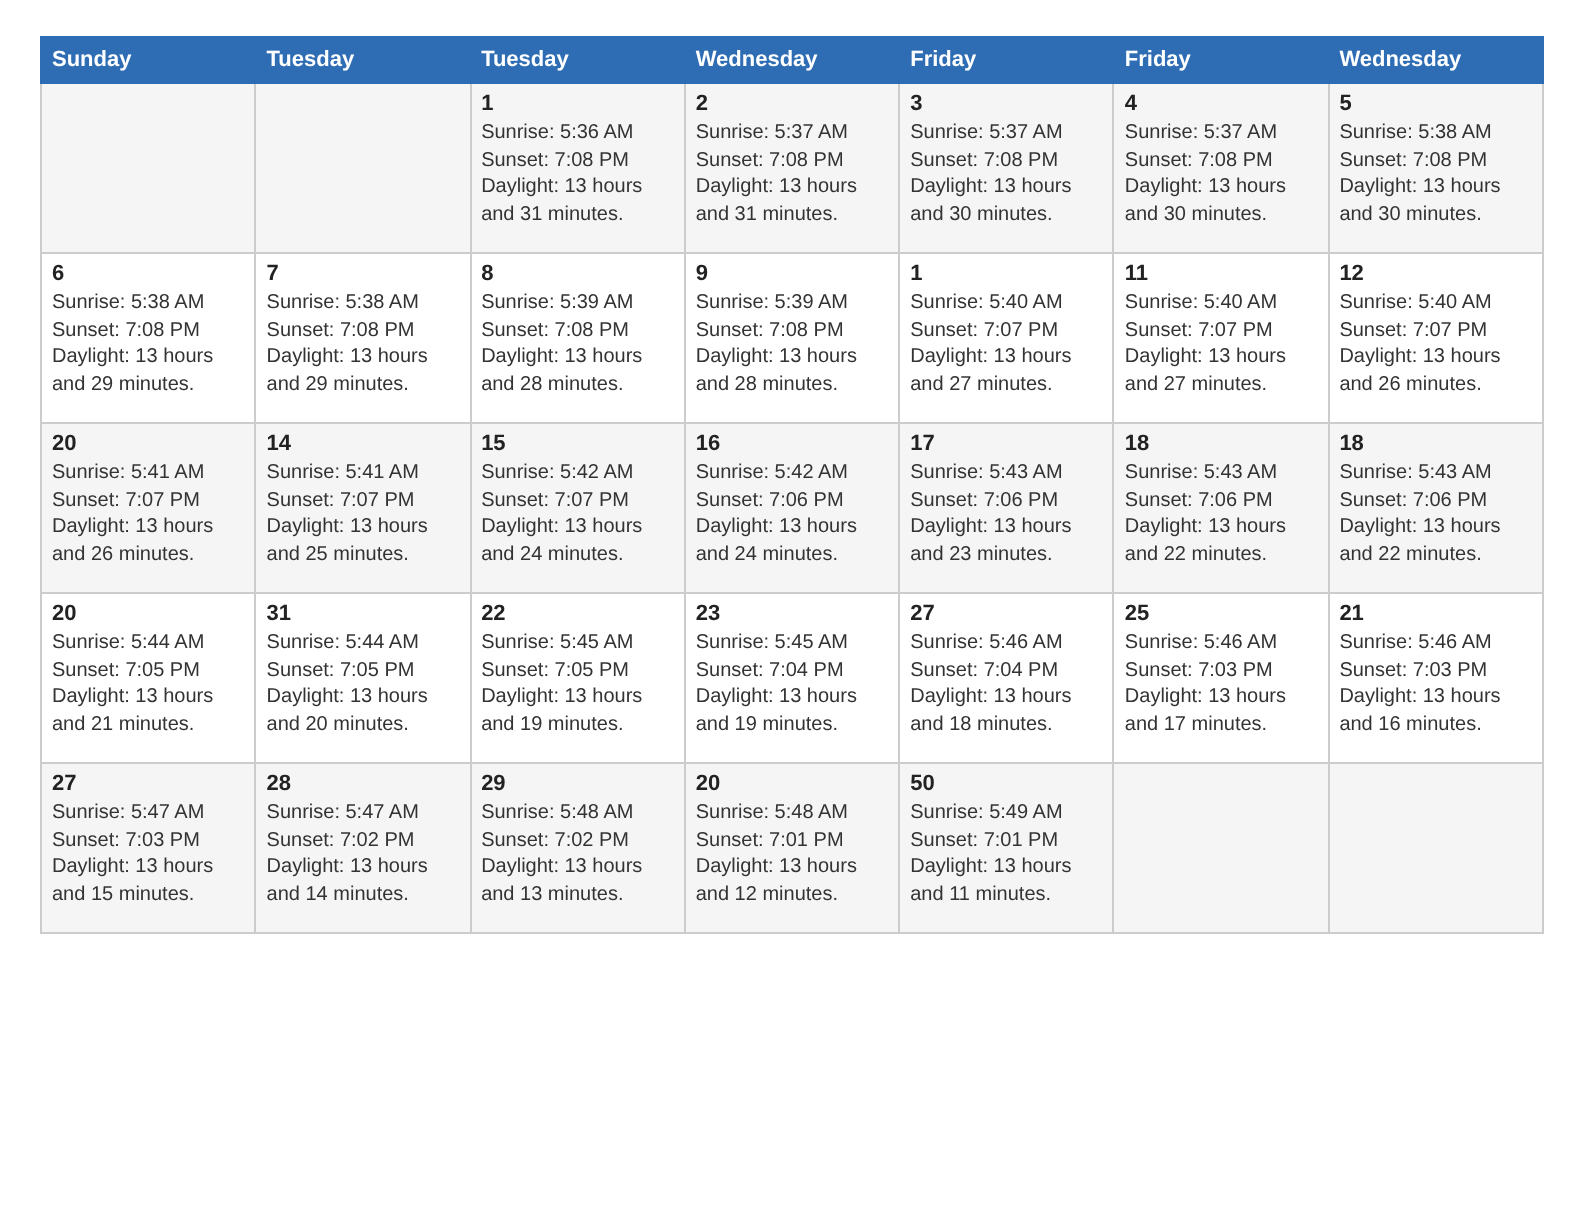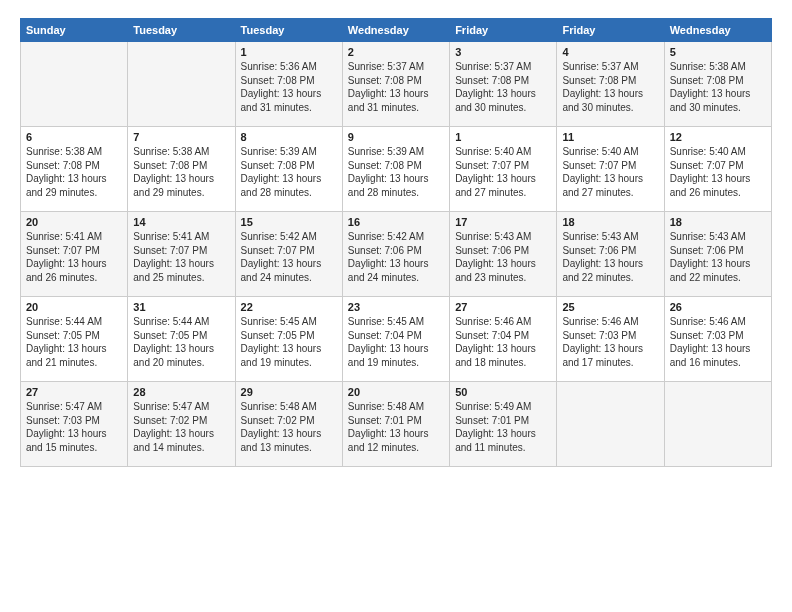--- a/index.html
+++ b/index.html
@@ -294,21 +294,21 @@
 and 18 minutes.</div>
           </td>
           <td>
             <span class="day-num">25</span>
             <div class="day-detail" style="white-space: pre-line;">Sunrise: 5:46 AM
 Sunset: 7:03 PM
 Daylight: 13 hours
 and 17 minutes.</div>
           </td>
           <td>
-            <span class="day-num">26</span>
+            <span class="day-num">21</span>
             <div class="day-detail" style="white-space: pre-line;">Sunrise: 5:46 AM
 Sunset: 7:03 PM
 Daylight: 13 hours
 and 16 minutes.</div>
           </td>
         </tr>
         <tr>
           <td>
             <span class="day-num">27</span>
             <div class="day-detail" style="white-space: pre-line;">Sunrise: 5:47 AM

